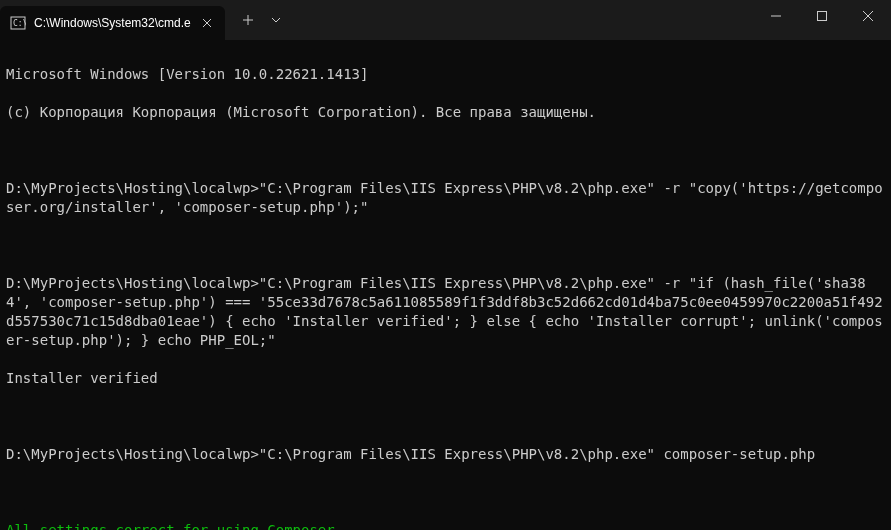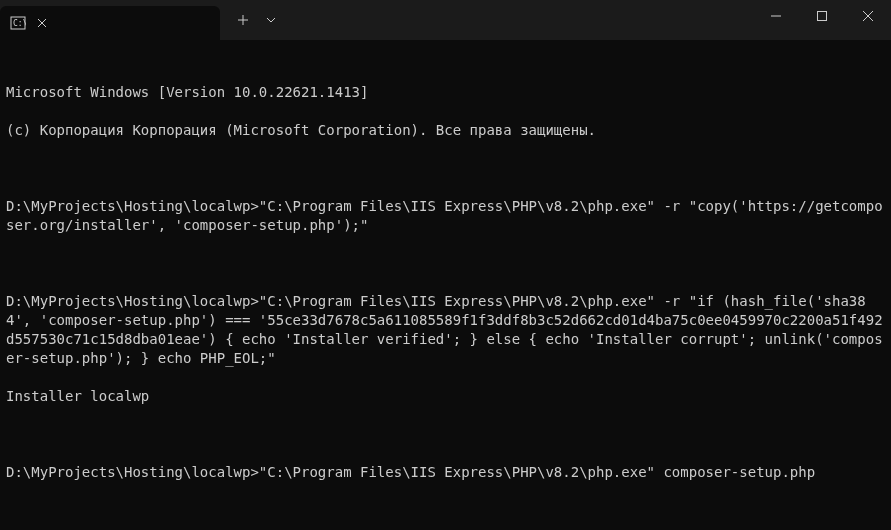--- a/index.html
+++ b/index.html
@@ -85,41 +85,42 @@
       width: 46px;
       height: 32px;
       display: flex;
       align-items: center;
       justify-content: center;
       cursor: pointer;
       color: #cccccc;
     }
     .terminal {
       flex: 1;
-      padding: 24px 6px;
+      padding: 6px 6px;
       white-space: pre-wrap;
       word-break: break-all;
       line-height: 19px;
       overflow: hidden;
     }
     .line { color: #cccccc; }
     .green { color: #0dbc0d; }
     .blank { height: 19px; }
   </style>
 </head>
 <body>
 
 <div class="titlebar">
   <div class="tab">
     <span class="tab-icon">
       <svg viewBox="0 0 16 16">
           <rect x="1" y="2" width="14" height="12" fill="none" stroke="#cccccc" stroke-width="1"></rect>
           <text x="3" y="11" font-size="8" fill="#cccccc" font-family="monospace">C:\</text>
         </svg>
     </span>
+    <span class="tab-title">C:\Windows\System32\cmd.e</span>
     <span class="tab-close">
       <svg width="10" height="10" viewBox="0 0 10 10">
           <line x1="1" y1="1" x2="9" y2="9" stroke="#cccccc" stroke-width="1"></line>
           <line x1="9" y1="1" x2="1" y2="9" stroke="#cccccc" stroke-width="1"></line>
         </svg>
     </span>
   </div>
   <div class="titlebar-actions">
     <div class="titlebar-btn">
       <svg width="12" height="12" viewBox="0 0 12 12">
@@ -154,21 +155,21 @@
   </div>
 </div>
 
 <div class="terminal">
 <div class="line">Microsoft Windows [Version 10.0.22621.1413]</div>
 <div class="line">(c) Корпорация Корпорация (Microsoft Corporation). Все права защищены.</div>
 <div class="blank"></div>
 <div class="line">D:\MyProjects\Hosting\localwp&gt;"C:\Program Files\IIS Express\PHP\v8.2\php.exe" -r "copy('https://getcomposer.org/installer', 'composer-setup.php');"</div>
 <div class="blank"></div>
 <div class="line">D:\MyProjects\Hosting\localwp&gt;"C:\Program Files\IIS Express\PHP\v8.2\php.exe" -r "if (hash_file('sha384', 'composer-setup.php') === '55ce33d7678c5a611085589f1f3ddf8b3c52d662cd01d4ba75c0ee0459970c2200a51f492d557530c71c15d8dba01eae') { echo 'Installer verified'; } else { echo 'Installer corrupt'; unlink('composer-setup.php'); } echo PHP_EOL;"</div>
-<div class="line">Installer localwp</div>
+<div class="line">Installer verified</div>
 <div class="blank"></div>
 <div class="line">D:\MyProjects\Hosting\localwp&gt;"C:\Program Files\IIS Express\PHP\v8.2\php.exe" composer-setup.php</div>
 <div class="blank"></div>
 <div class="line green">All settings correct for using Composer</div>
 
 
 
 
 
 

